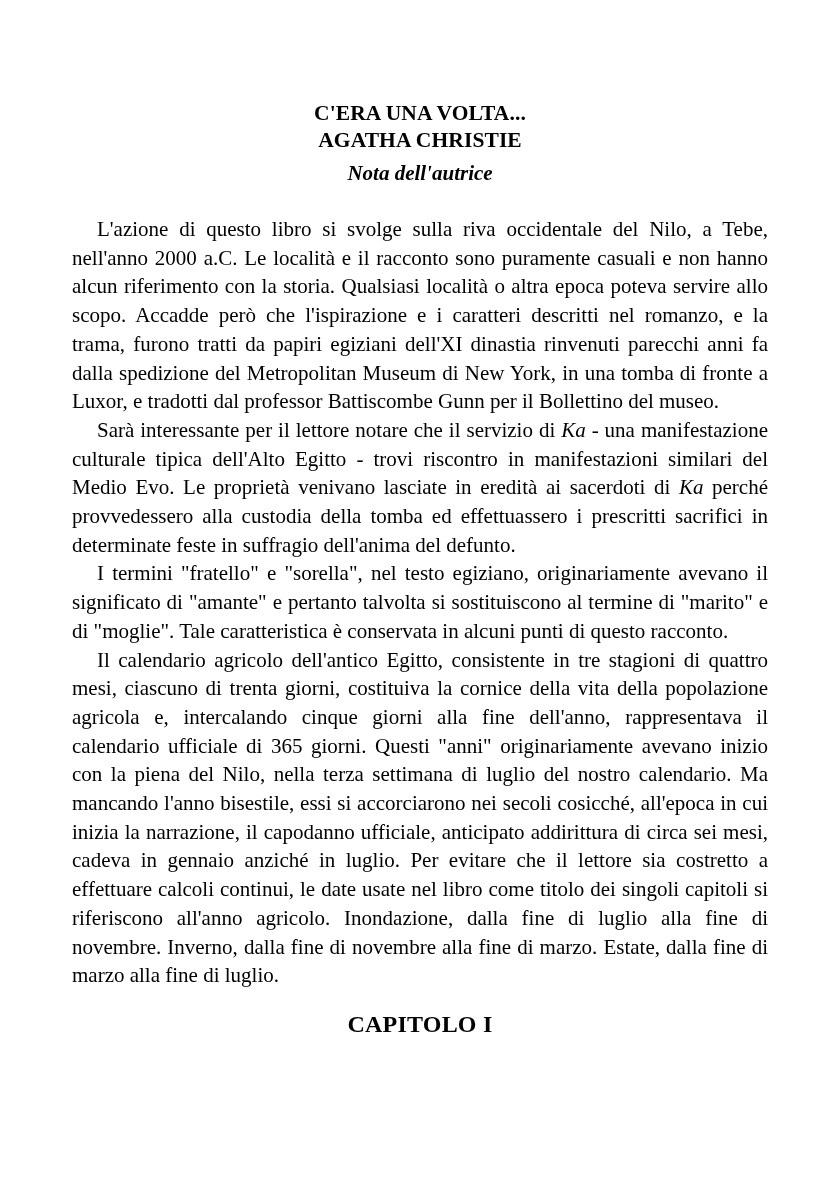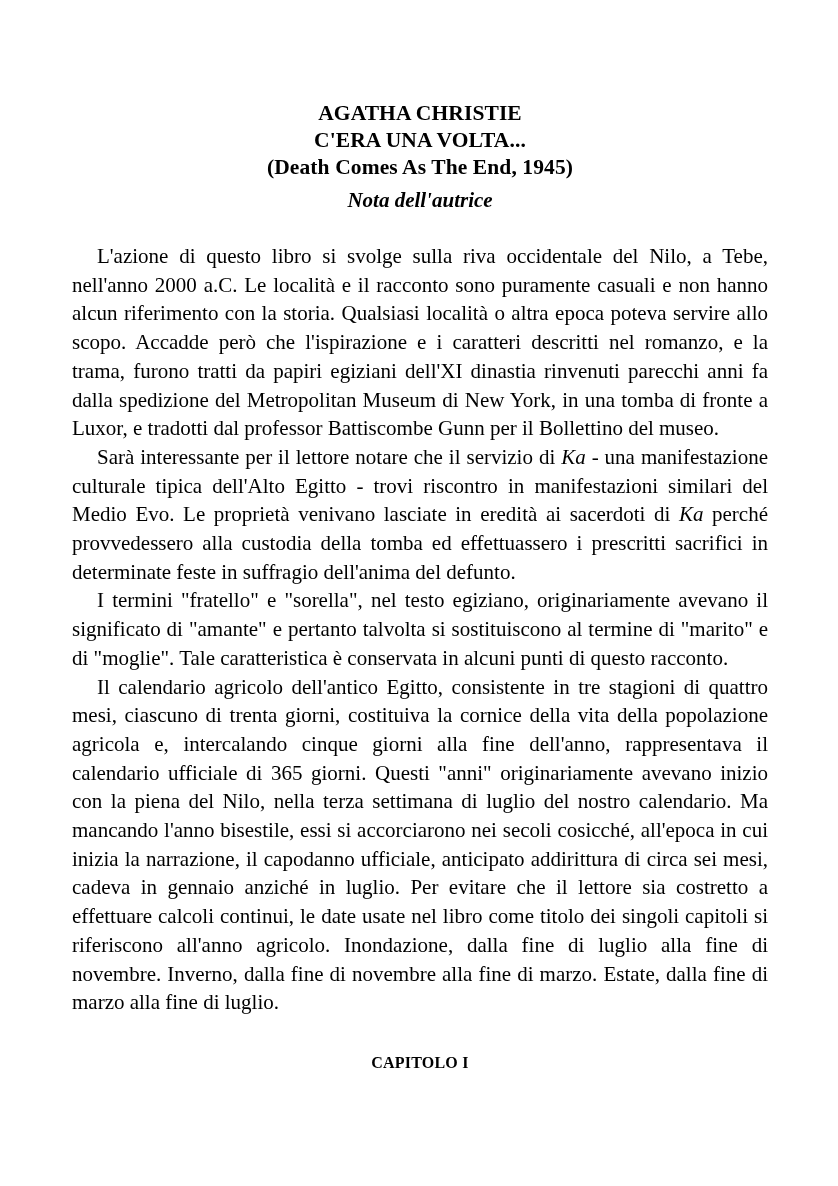--- a/index.html
+++ b/index.html
@@ -73,38 +73,37 @@
   .body-copy p:last-child {
     text-align: justify;
   }
 
   .ka {
     font-style: italic;
   }
 
   
   .chapter-heading {
-    margin-top: 32px;
+    margin-top: 20px;
     text-align: center;
-    font-size: 16px;
+    font-size: 24px;
     font-weight: bold;
     line-height: 28.7px;
     letter-spacing: 0.2px;
   }
 </style>
 </head>
 <body>
 
 <div class="page">
   <div class="content">
 
     <div class="title-block">
+      <div class="title-line">C'ERA UNA VOLTA...</div>
       <div class="title-line">AGATHA CHRISTIE</div>
-      <div class="title-line">C'ERA UNA VOLTA...</div>
-      <div class="title-line">(Death Comes As The End, 1945)</div>
     </div>
 
     <div class="subtitle">Nota dell'autrice</div>
 
     <div class="body-copy">
 
       <p><span>L'azione di questo libro si svolge sulla riva occidentale del Nilo, a Tebe, nell'anno 2000 a.C. Le località e il racconto sono puramente casuali e non hanno alcun riferimento con la storia. Qualsiasi località o altra epoca poteva servire allo scopo. Accadde però che l'ispirazione e i caratteri descritti nel romanzo, e la trama, furono tratti da papiri egiziani dell'XI dinastia rinvenuti parecchi anni fa dalla spedizione del Metropolitan Museum di New York, in una tomba di fronte a Luxor, e tradotti dal professor Battiscombe Gunn per il Bollettino del museo.</span></p>
 
       <p><span>Sarà interessante per il lettore notare che il servizio di </span><span class="ka">Ka</span><span> - una manifestazione culturale tipica dell'Alto Egitto - trovi riscontro in manifestazioni similari del Medio Evo. Le proprietà venivano lasciate in eredità ai sacerdoti di </span><span class="ka">Ka</span><span> perché provvedessero alla custodia della tomba ed effettuassero i prescritti sacrifici in determinate feste in suffragio dell'anima del defunto.</span></p>
 

